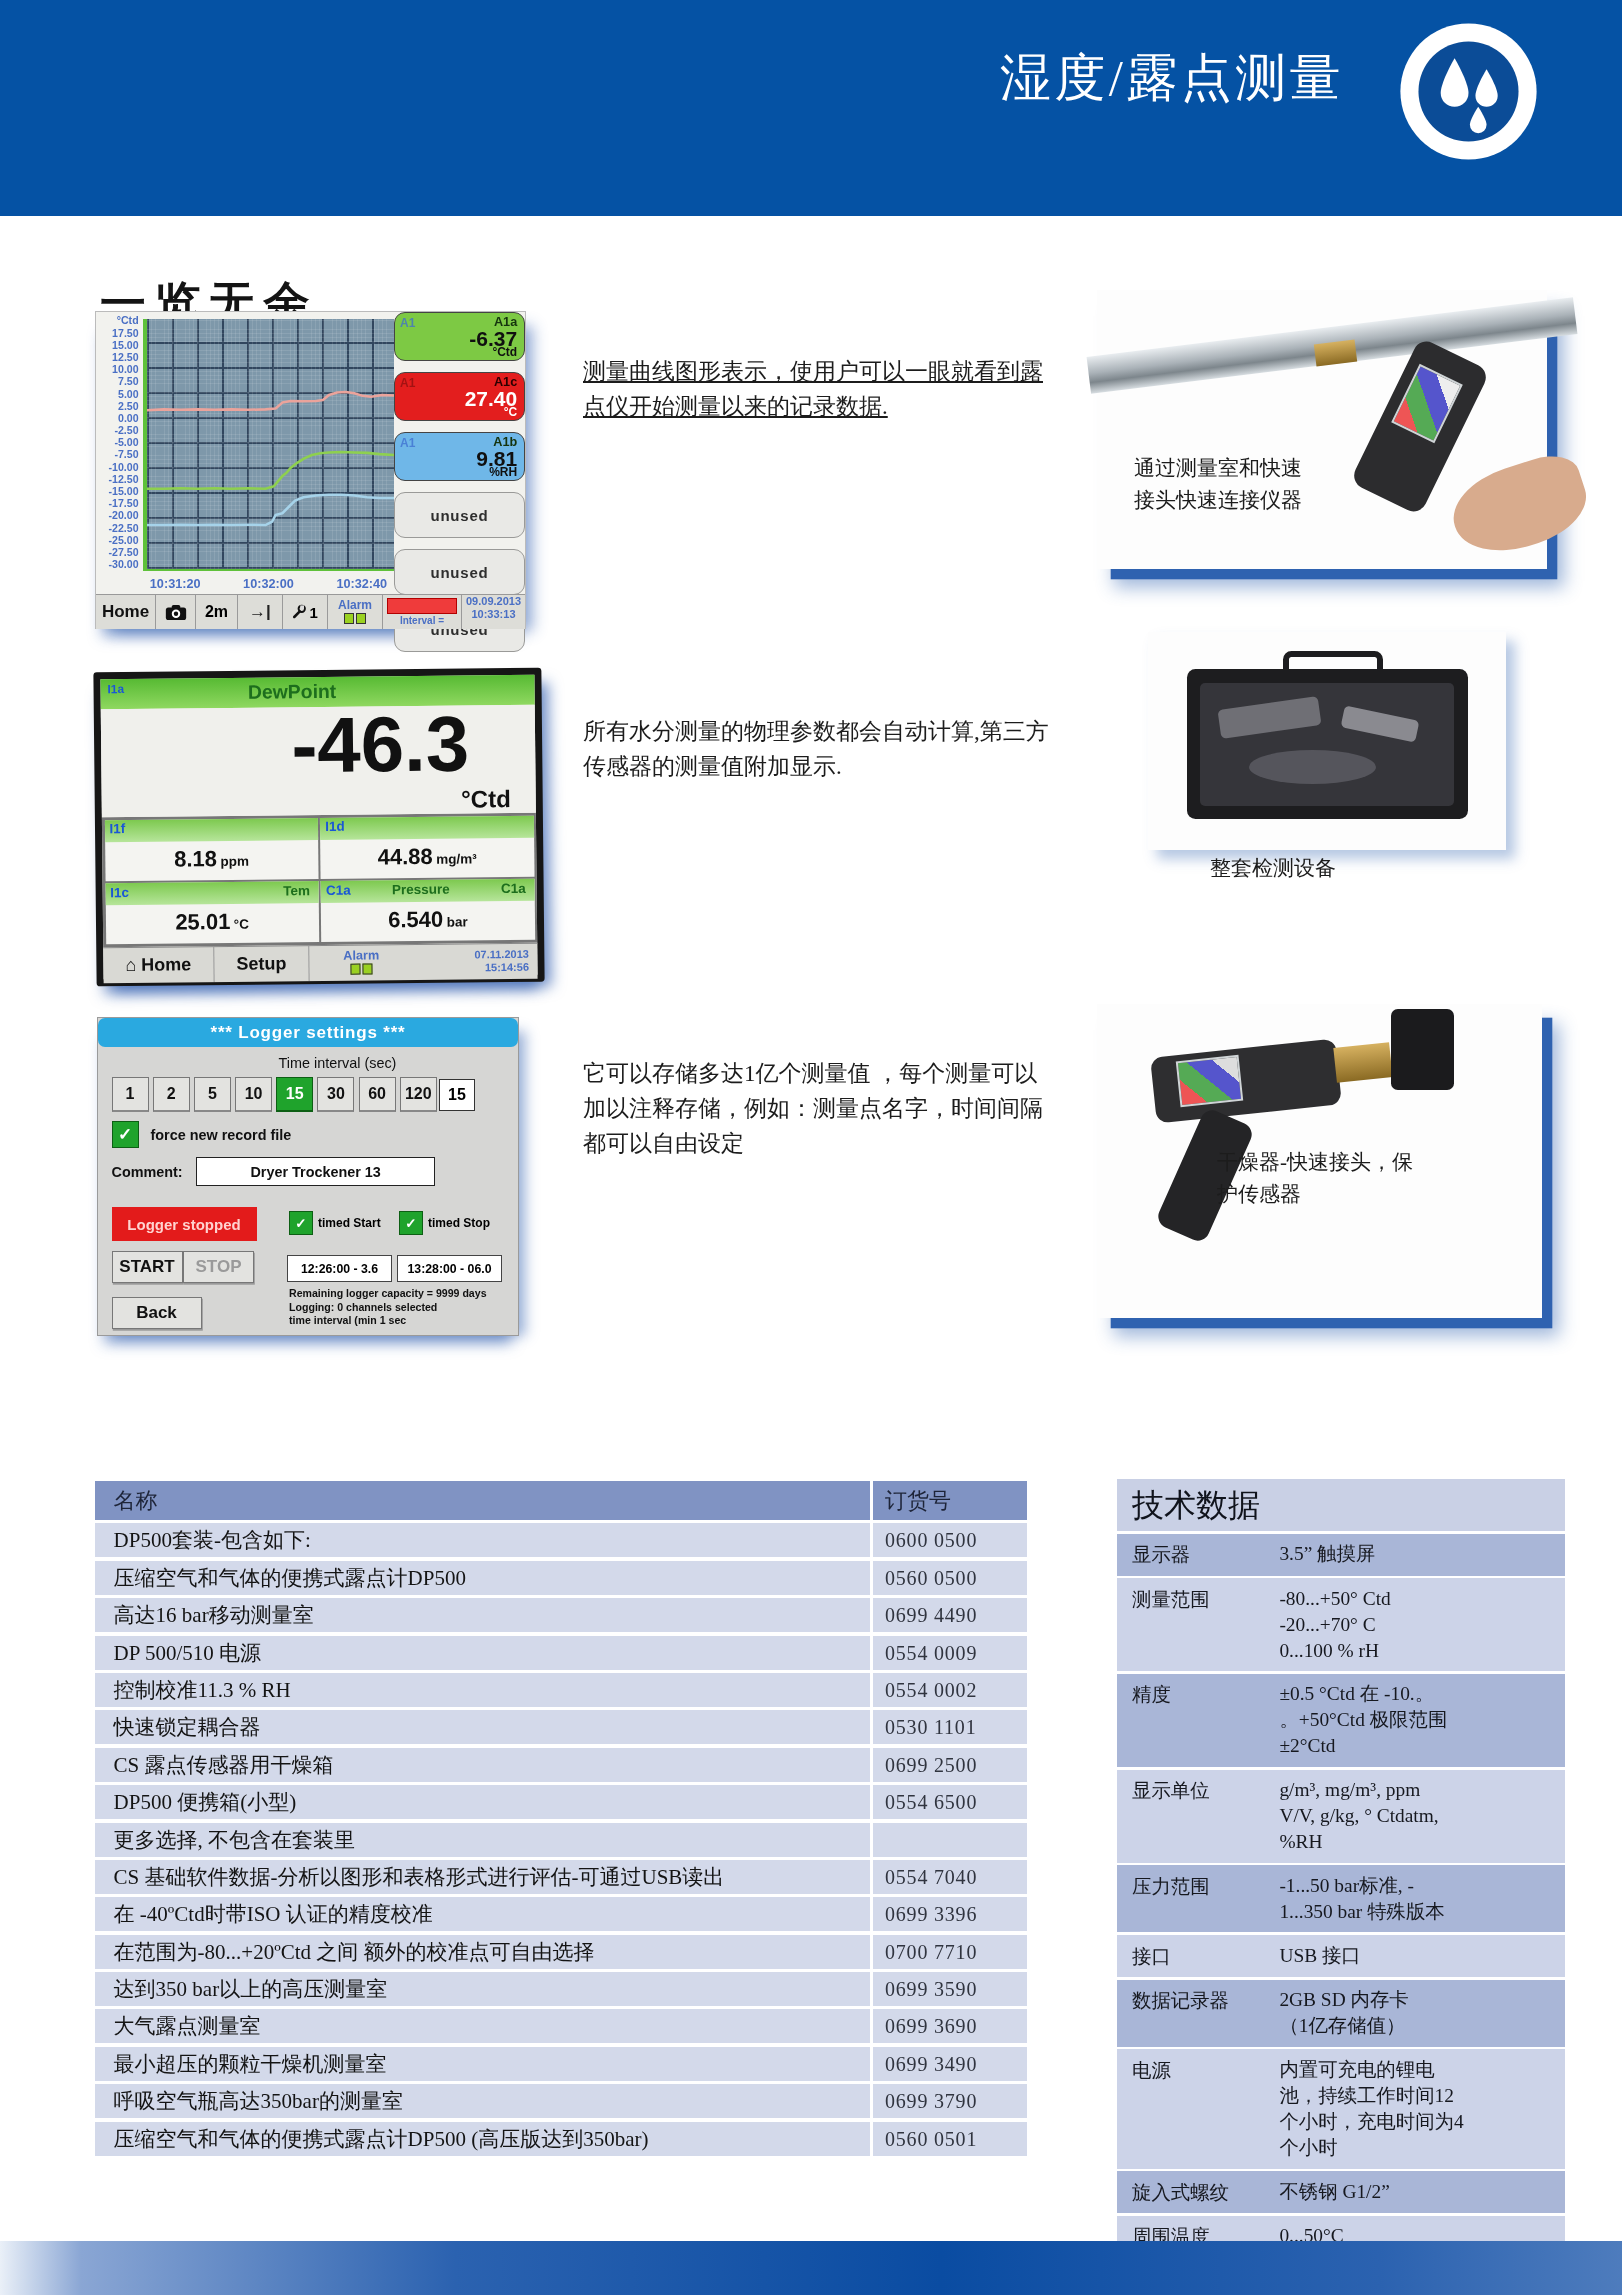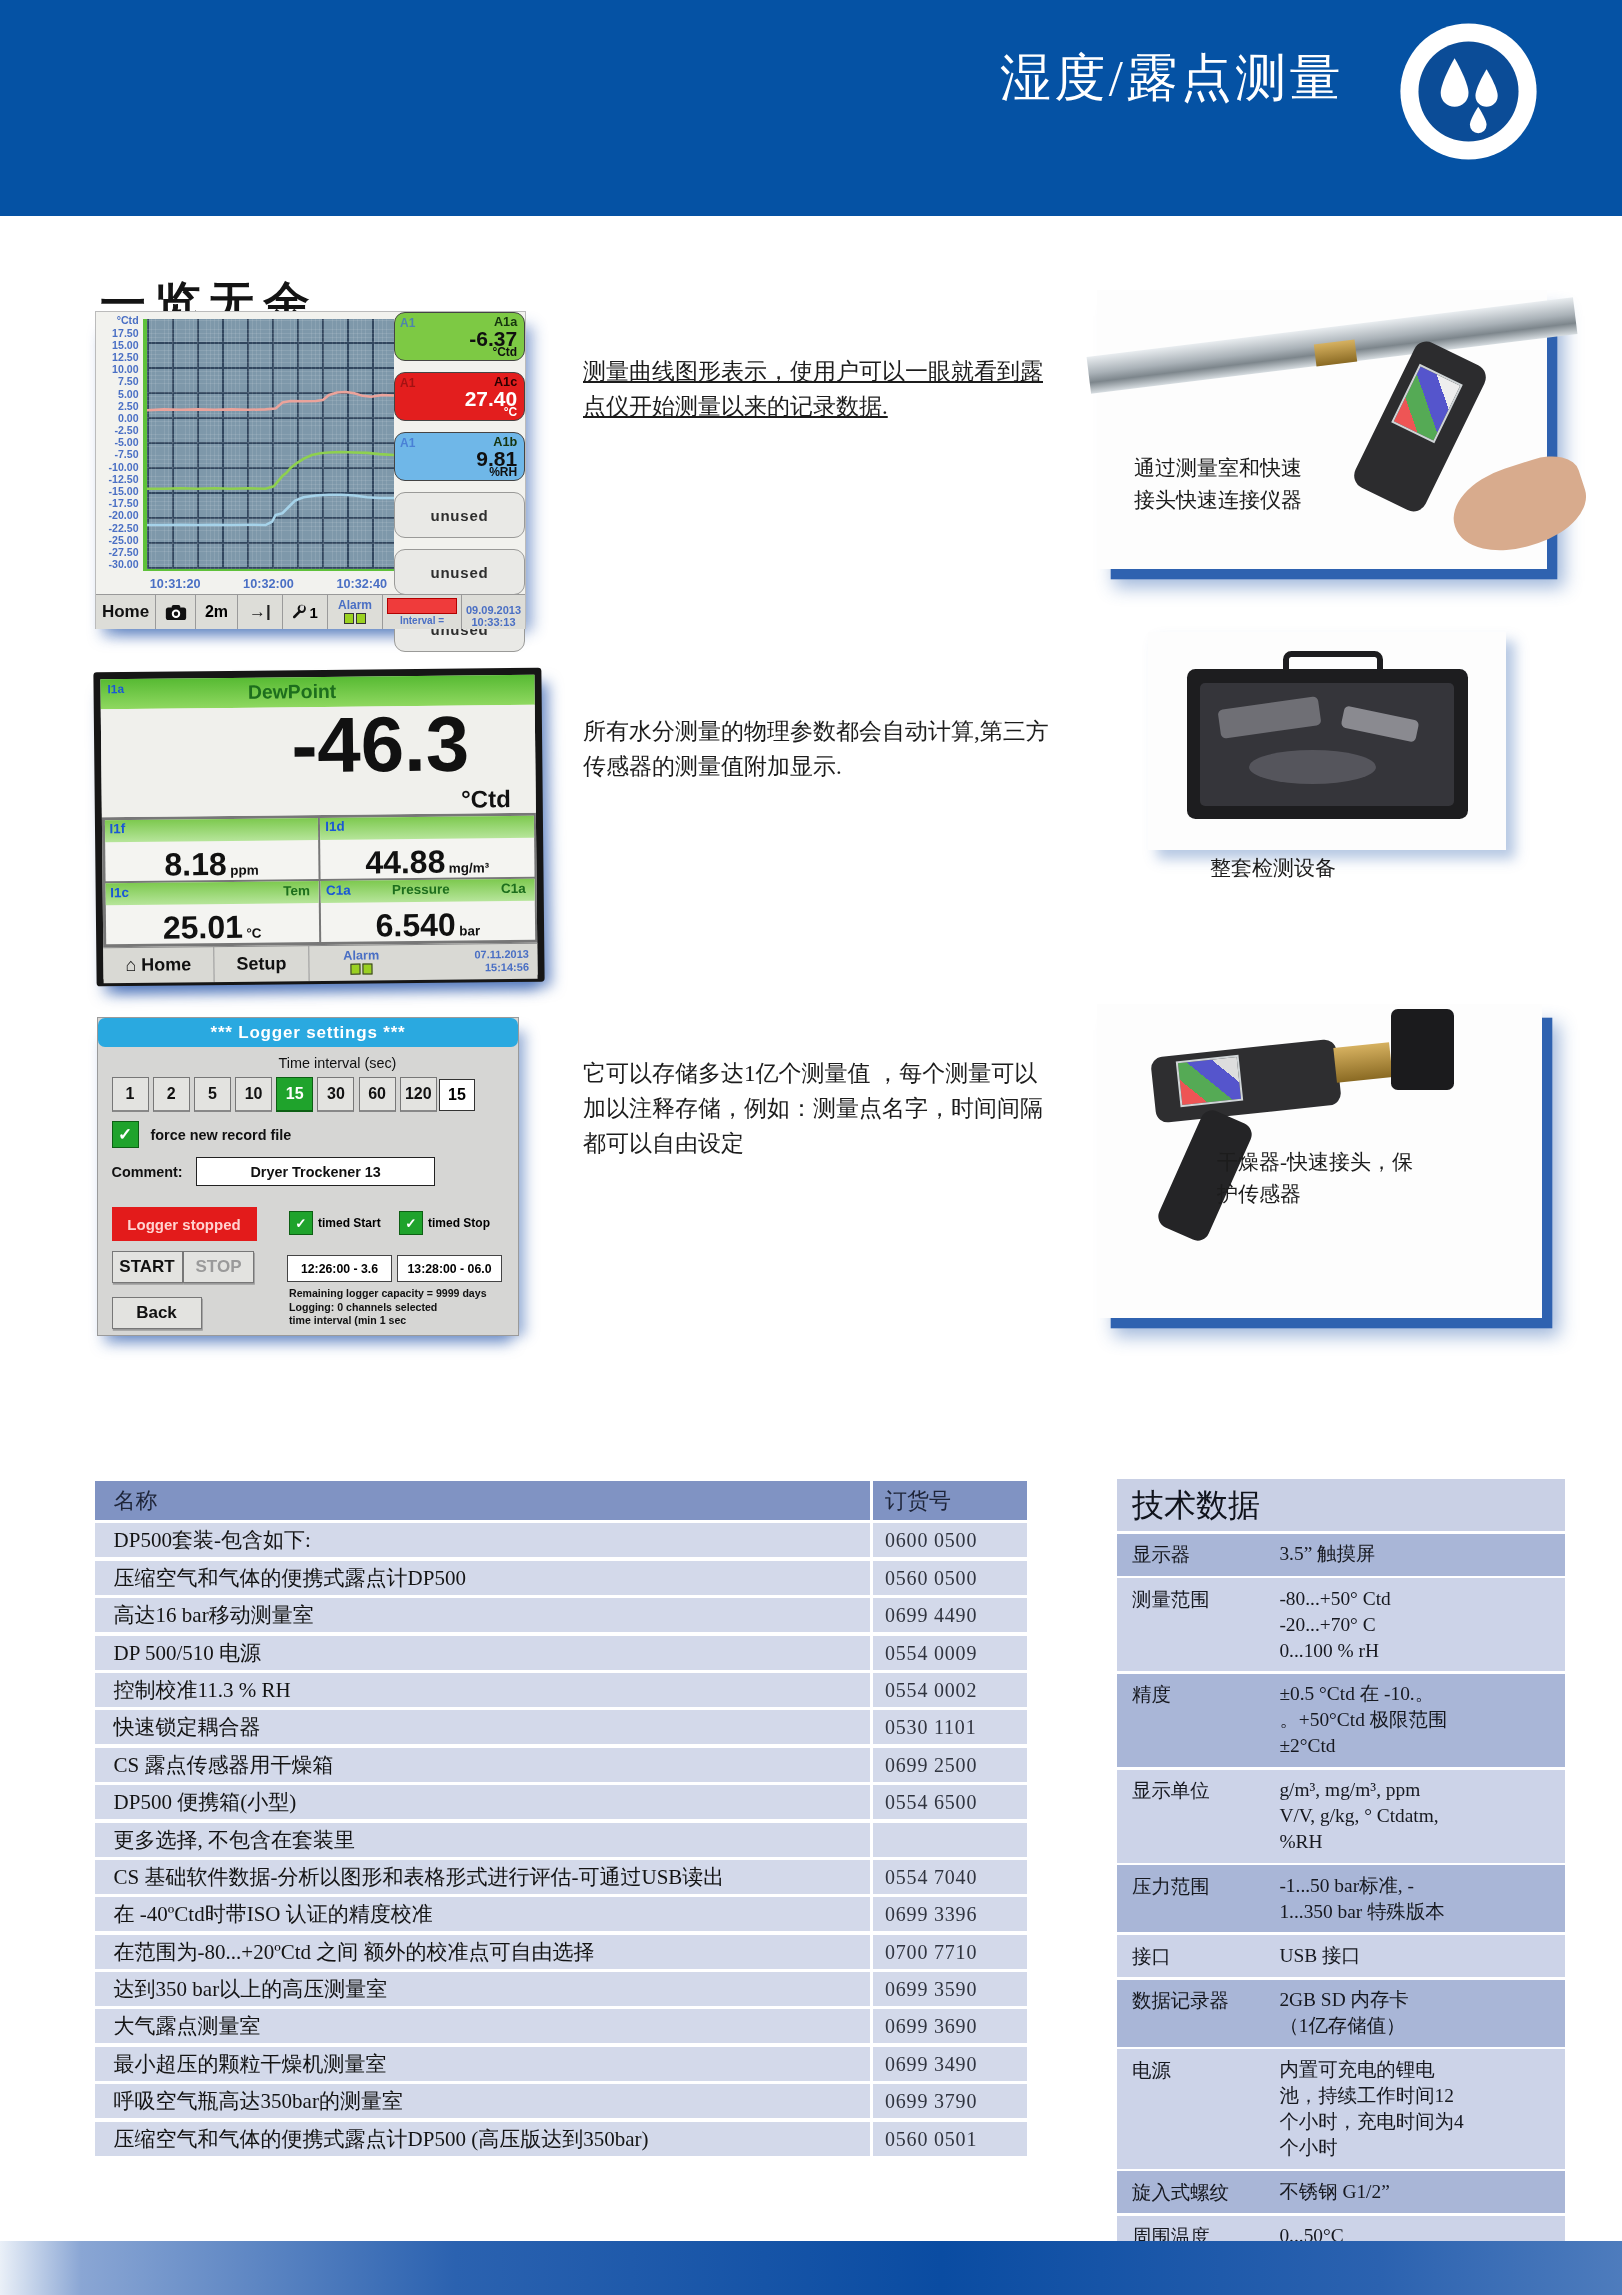--- a/index.html
+++ b/index.html
@@ -57,41 +57,41 @@
   .tb-cam{width:39px;}
   .tb-2m{width:41px;font-size:16px;font-weight:bold;}
   .tb-arrow{width:44px;font-size:17px;font-weight:bold;color:#222;}
   .tb-wrench{width:44px;font-size:15px;font-weight:bold;gap:2.5px;}
   .tb-alarm{width:54px;flex-direction:column;justify-content:center;}
   .tb-alarm .lab{font-size:12px;font-weight:bold;color:#4a6fc4;}
   .led{display:inline-block;width:8.5px;height:8.5px;background:#9ad121;border:0.8px solid #333;margin:0 0.8px;}
   .tb-log{width:78px;flex-direction:column;justify-content:center;gap:0.8px;}
   .red-badge{width:68px;height:13.5px;background:#ef3b3b;border:0.8px solid #b20000;}
   .tb-log .lab{font-size:10px;font-weight:bold;color:#4a6fc4;}
-  .tb-dt{flex:1;flex-direction:column;justify-content:flex-end;border-right:none;}
+  .tb-dt{flex:1;flex-direction:column;justify-content:flex-start;border-right:none;}
   .tb-dt span{font-size:11px;font-weight:bold;color:#4a6fc4;line-height:12.7px;}
   
   .dew{position:absolute;left:95px;top:670px;width:448px;height:314px;background:#efefec;
        border:7.6px solid #161616;border-radius:3.4px;box-sizing:border-box;transform:rotate(-0.6deg);
        font-family:"Liberation Sans",sans-serif;box-shadow:12px 10px 13.5px -5px rgba(35,84,170,.6),0 15px 13.5px -6.8px rgba(35,84,170,.5);}
   .dew-head{position:relative;height:30px;background:linear-gradient(#57ba33,#8fd860);}
   .dew-ch{position:absolute;left:6.8px;top:3.4px;font-size:12px;font-weight:bold;color:#1a57d6;}
   .dew-title{position:absolute;left:0;right:51px;top:3.4px;text-align:center;font-size:19.4px;
        font-weight:bold;color:#1d6e1d;}
   .dew-big{position:relative;height:108px;background:#f0f0ec;}
   .dew-val{position:absolute;right:66px;top:-6.8px;font-size:78px;font-weight:bold;color:#111;}
   .dew-unit{position:absolute;right:25px;bottom:0px;font-size:24px;font-weight:bold;color:#111;}
   .dew-grid{display:grid;grid-template-columns:1fr 1fr;gap:2.5px;background:#777;padding:2.5px;}
   .cell{background:#f4f4f1;}
   .cell-strip{position:relative;height:22px;background:linear-gradient(#7dc94f,#b6e59a);}
   .cs-ch{position:absolute;left:5px;top:1.7px;font-size:13.5px;font-weight:bold;color:#1a57d6;}
   .cs-lab{position:absolute;left:71px;top:1.7px;font-size:13.5px;font-weight:bold;color:#1d6e1d;}
   .cs-lab2{position:absolute;right:8.5px;top:1.7px;font-size:13.5px;font-weight:bold;color:#1d6e1d;}
   .cell-val{height:39px;text-align:center;font-weight:bold;color:#111;padding-top:5px;box-sizing:border-box;}
-  .cell-val b{font-size:32px;margin-top:9px;}
+  .cell-val b{font-size:22px;margin-top:9px;}
   .cell-val i{font-size:13.5px;font-style:normal;margin-left:3.4px;}
   .tbar2{height:35px;background:#d9d9d4;border-top:1.7px solid #888;display:flex;align-items:center;}
   .tb2-btn{font-size:18px;font-weight:bold;color:#111;padding:0 22px;height:100%;display:flex;
        align-items:center;border-right:0.8px solid #999;gap:5px;}
   .tb2-alarm{display:flex;flex-direction:column;align-items:center;margin-left:34px;}
   .tb2-alarm .lab{font-size:12.7px;font-weight:bold;color:#4a6fc4;}
   .tb2-dt{margin-left:auto;margin-right:8.5px;text-align:right;}
   .tb2-dt span{display:block;font-size:11px;font-weight:bold;color:#4a6fc4;line-height:12.7px;}
   
   .logger{position:absolute;left:97px;top:1017px;width:420px;height:317px;background:#d6d6d4;

